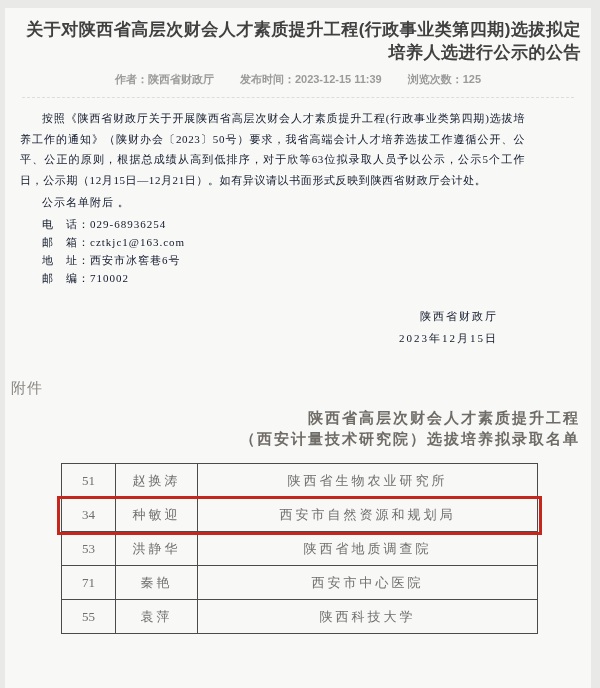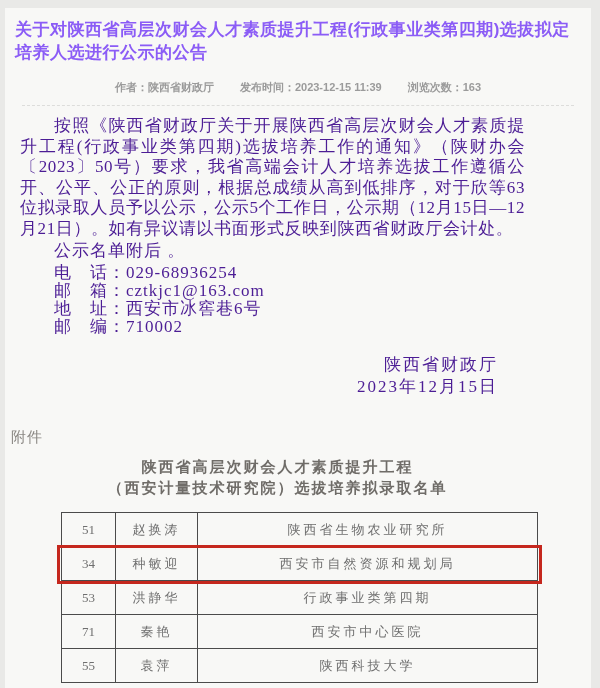--- a/index.html
+++ b/index.html
@@ -11,27 +11,27 @@
     overflow: hidden;
   }
   .page {
     position: absolute;
     left: 5px; top: 8px;
     width: 586px; height: 680px;
     background: #f8f8f6;
   }
   
   .title {
-    margin: 10px auto 16px auto;
+    margin: 10px auto 8px auto;
     width: 566px;
-    text-align: left;
+    text-align: right;
     font-size: 17px;
     font-weight: bold;
     line-height: 23px;
-    color: #8b5cf6;
+    color: #404040;
     letter-spacing: 0.5px;
   }
   .meta {
     margin-top: 6px;
     display: flex;
     justify-content: center;
     gap: 26px;
     font-size: 11px;
     font-weight: bold;
     color: #9b9b9b;
@@ -40,22 +40,22 @@
     margin: 10px auto 0 auto;
     width: 552px;
     border-bottom: 1px dashed #dddddb;
   }
   
   .article {
     margin-top: 10px;
     padding-left: 15px;
     width: 520px;
     font-family: "Liberation Serif", "DejaVu Serif", serif;
-    font-size: 17px;
-    color: #4c1d95;
+    font-size: 11px;
+    color: #0f172a;
   }
   .para {
     text-indent: 2em;
     text-align: justify;
     line-height: 20.5px;
     letter-spacing: 0.6px;
   }
   .note { text-indent: 2em; line-height: 20px; margin-top: 2px; letter-spacing: 1px; }
   .contact-line { text-indent: 2em; line-height: 18px; letter-spacing: 1px; }
   .contacts { margin-top: 3px; }
@@ -70,27 +70,28 @@
   .attach-label {
     margin: 30px 0 0 6px;
     font-family: "Liberation Serif", "DejaVu Serif", serif;
     font-size: 15px;
     color: #8a8783;
     letter-spacing: 1px;
   }
   .attach-heading {
     margin-top: 10px;
     width: 545px;
-    text-align: center;
+    text-align: right;
     font-family: "Liberation Serif", "DejaVu Serif", serif;
     font-weight: bold;
     font-size: 15px;
     line-height: 21px;
     color: #6f6c68;
     letter-spacing: 2px;
+    margin-left: 30px;
   }
   
   .table-wrap {
     position: relative;
     width: 476px;
     margin: 13px 0 0 56px;
   }
   table {
     width: 476px;
     border-collapse: collapse;
@@ -122,21 +123,21 @@
 </head>
 <body>
 
 <div class="page">
 
   <h1 class="title">关于对陕西省高层次财会人才素质提升工程(行政事业类第四期)选拔拟定培养人选进行公示的公告</h1>
 
   <div class="meta">
     <span>作者：陕西省财政厅</span>
     <span>发布时间：2023-12-15 11:39</span>
-    <span>浏览次数：163</span>
+    <span>浏览次数：125</span>
   </div>
 
   <div class="divider"></div>
 
   <div class="article">
     <p class="para">按照《陕西省财政厅关于开展陕西省高层次财会人才素质提升工程(行政事业类第四期)选拔培养工作的通知》（陕财办会〔2023〕50号）要求，我省高端会计人才培养选拔工作遵循公开、公平、公正的原则，根据总成绩从高到低排序，对于欣等63位拟录取人员予以公示，公示5个工作日，公示期（12月15日—12月21日）。如有异议请以书面形式反映到陕西省财政厅会计处。</p>
     <p class="note">公示名单附后 。</p>
 
     <div class="contacts">
       <p class="contact-line">电　话：029-68936254</p>
@@ -172,21 +173,21 @@
           <td class="unit">陕西省生物农业研究所</td>
         </tr>
         <tr>
           <td class="no">34</td>
           <td class="name">种敏迎</td>
           <td class="unit">西安市自然资源和规划局</td>
         </tr>
         <tr>
           <td class="no">53</td>
           <td class="name">洪静华</td>
-          <td class="unit">行政事业类第四期</td>
+          <td class="unit">陕西省地质调查院</td>
         </tr>
         <tr>
           <td class="no">71</td>
           <td class="name">秦艳</td>
           <td class="unit">西安市中心医院</td>
         </tr>
         <tr>
           <td class="no">55</td>
           <td class="name">袁萍</td>
           <td class="unit">陕西科技大学</td>

